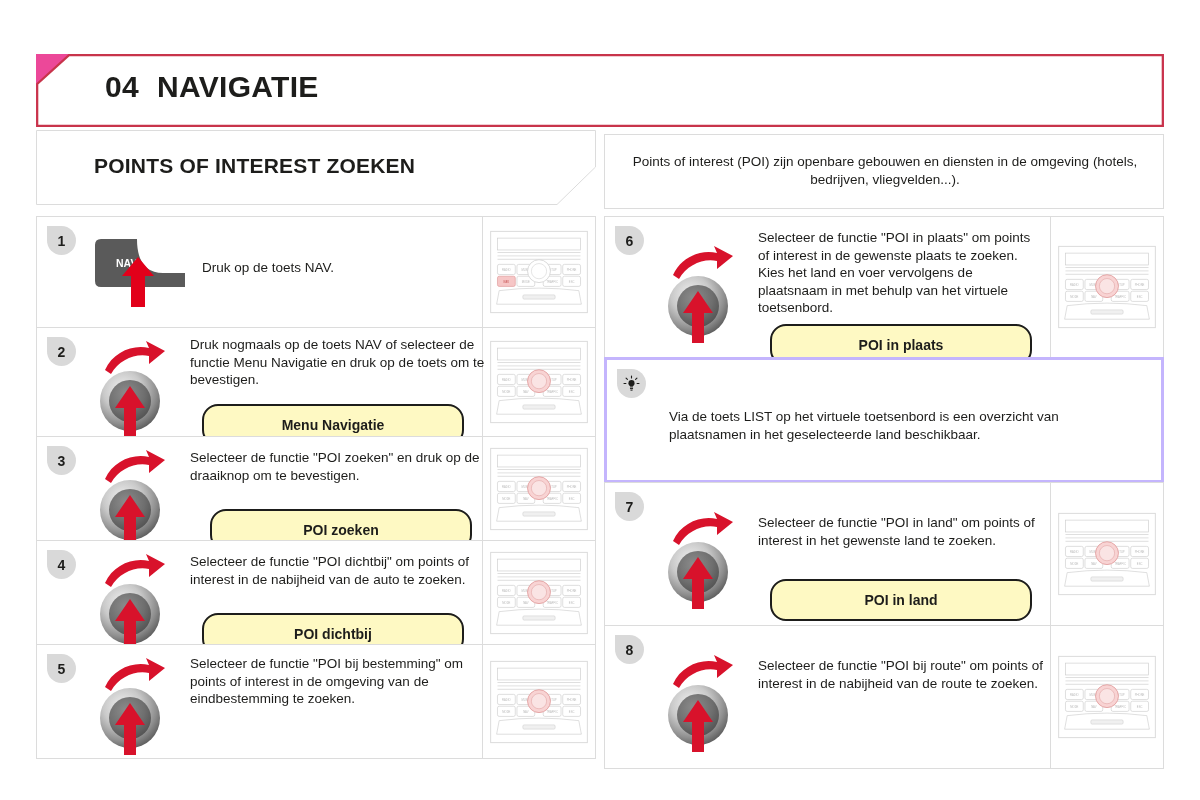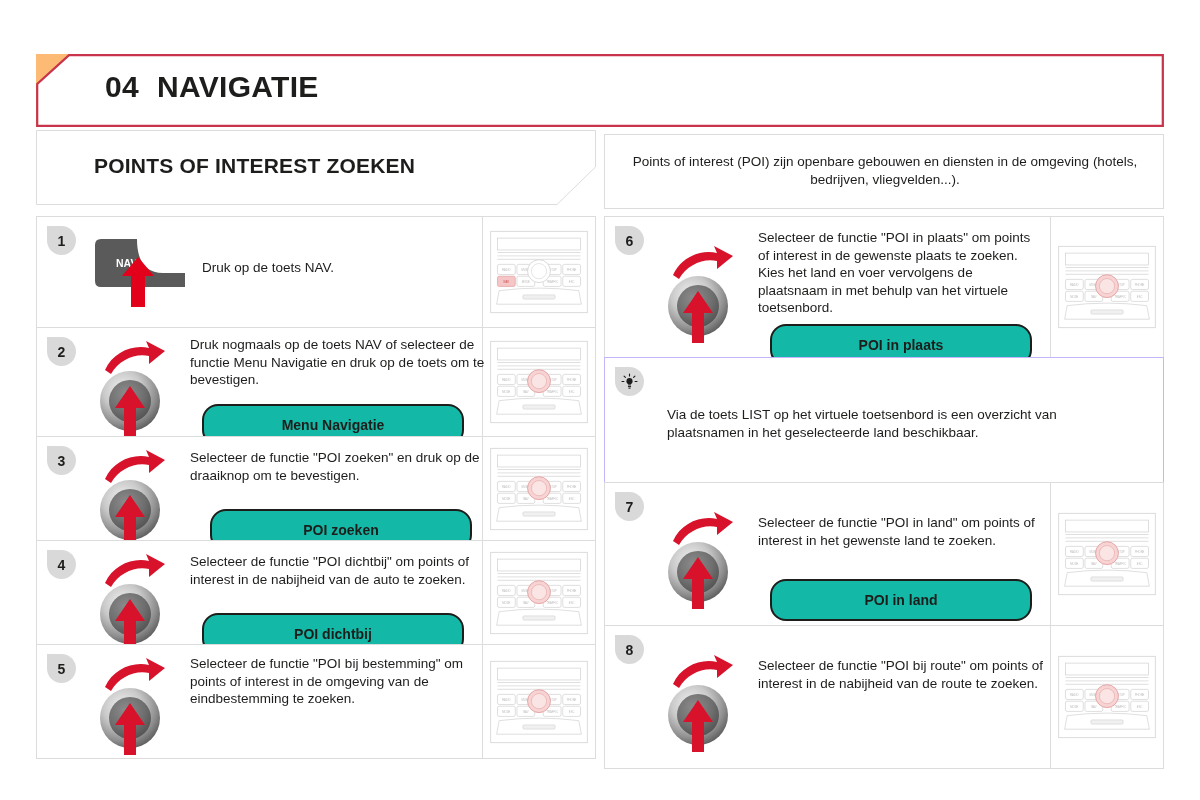--- a/index.html
+++ b/index.html
@@ -6,21 +6,21 @@
   body{
     width:1200px;height:800px;background:#ffffff;
     font-family:"Liberation Sans", sans-serif;
     -webkit-font-smoothing:antialiased;
   }
   .page{position:relative;width:1200px;height:800px;overflow:hidden;}
 
   
   .chapter-header{
     position:absolute;left:36px;top:54px;width:1128px;height:73px;
-    background:#fdba74;
+    background:#ec4899;
   }
   .chapter-header .hdr-shape{position:absolute;left:0;top:0;width:1128px;height:73px;}
   .chapter-title{
     position:absolute;left:69px;top:16px;
     font-size:30px;font-weight:bold;color:#1d1d1b;letter-spacing:.3px;
     white-space:nowrap;
   }
   .chapter-title .num{margin-right:18px;}
 
   
@@ -69,28 +69,28 @@
   }
 
   .knob-wrap{position:absolute;left:52px;top:6px;width:82px;height:104px;}
   .nav-key-wrap{position:absolute;left:52px;top:12px;width:102px;height:80px;}
 
   .step-body{position:relative;}
   .step-text{
     font-size:13.5px;line-height:17.5px;color:#1d1d1b;
   }
   .pill{
-    border:2.5px solid #1d1d1b;border-radius:16px;background:#14b8a6;
+    border:2.5px solid #1d1d1b;border-radius:16px;background:#fef9c3;
     height:42px;display:flex;align-items:center;justify-content:center;
     font-size:14px;font-weight:bold;color:#1d1d1b;box-sizing:border-box;
   }
 
   
   .tip{
-    position:relative;border:1px solid #c4b5fd;background:#fff;
+    position:relative;border:3px solid #c4b5fd;background:#fff;
     box-sizing:border-box;margin-bottom:-1px;
   }
   .tip-icon{
     position:absolute;left:10px;top:9px;width:29px;height:29px;
     background:#d9d9d9;border-radius:0 50% 50% 50%;
     display:flex;align-items:center;justify-content:center;
   }
   .tip-text{
     position:absolute;left:62px;top:48px;width:470px;
     font-size:13.5px;line-height:18px;color:#1d1d1b;

